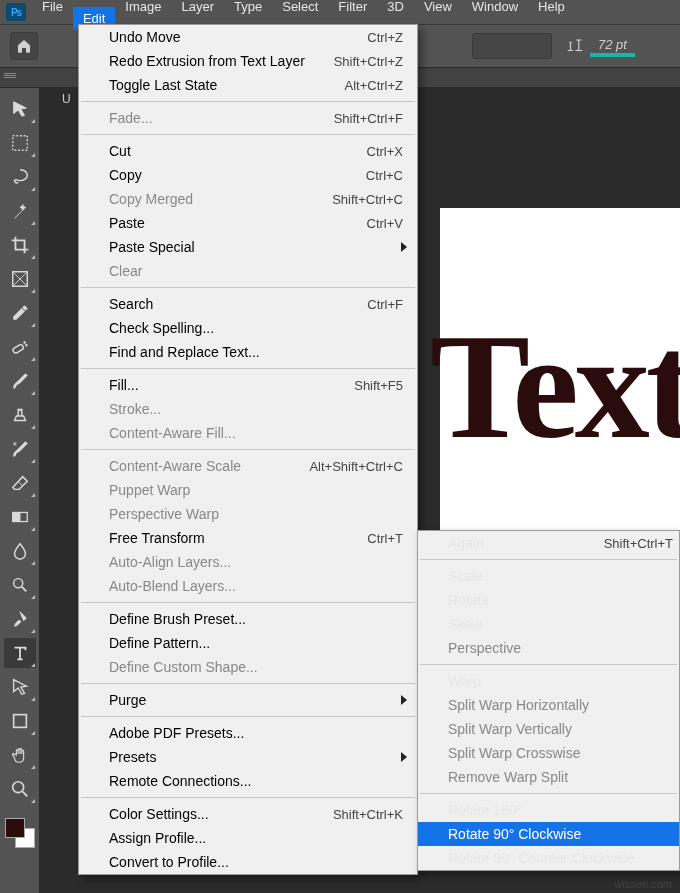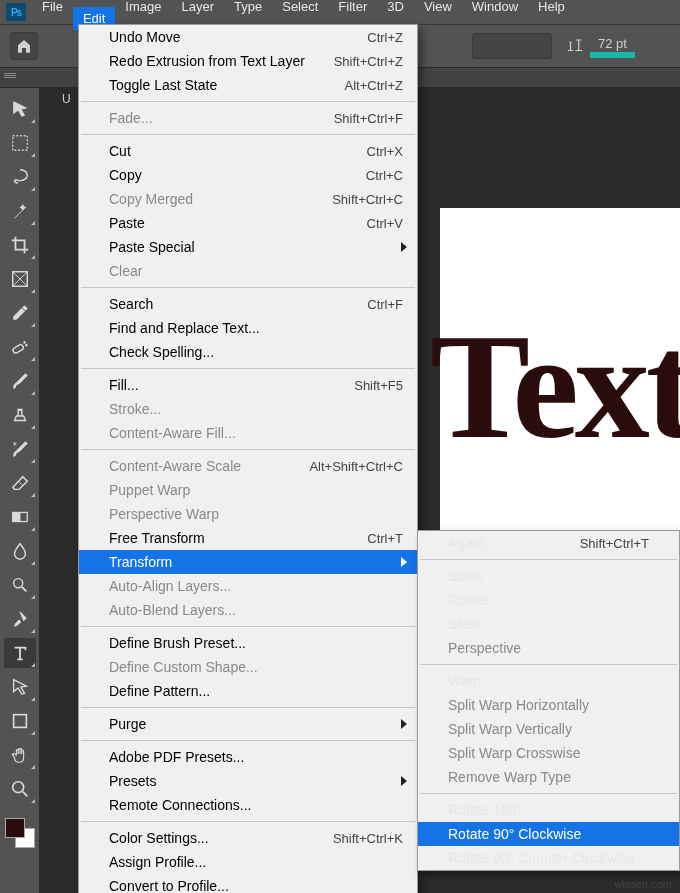--- a/index.html
+++ b/index.html
@@ -36,21 +36,21 @@
     width:28px;height:28px;display:flex;align-items:center;justify-content:center;
     border:1px solid #3a3a3a;border-radius:3px;background:#454545;
   }
   .home-btn svg{fill:#d0d0d0;width:16px;height:16px;}
   .opt-dd{
     width:80px;height:26px;background:#454545;border:1px solid #3a3a3a;
     border-radius:3px;margin-left:420px;
   }
   .ttcap{display:flex;align-items:center;gap:6px;color:#d0d0d0;}
   .ttcap svg{width:18px;height:18px;stroke:#d0d0d0;fill:none;}
-  .ttval{border-bottom:6px solid #14b8a6;padding:1px 8px;}
+  .ttval{border-bottom:4px solid #14b8a6;padding:1px 8px;font-style:italic;}
 
   
   .strip{height:20px;background:#424242;border-bottom:1px solid #2a2a2a;
     display:flex;align-items:center;padding-left:4px;}
   .strip .dots{width:12px;height:10px;display:flex;flex-direction:column;gap:1px;}
   .strip .dots span{height:1px;background:#888;}
   .workspace{display:flex;height:calc(893px - 24px - 44px - 20px);}
 
   
   .toolbar{
@@ -100,21 +100,21 @@
   .dd-item.highlight .arrow{border-left-color:#fff;}
   .dd-sep{height:1px;background:#c8c8c8;margin:4px 2px;}
 
   
   .submenu{
     position:absolute;left:417px;top:530px;width:263px;
     background:#f0f0f0;border:1px solid #9a9a9a;
     box-shadow:4px 4px 8px rgba(0,0,0,.4);z-index:110;
     font-size:14px;
   }
-  .submenu .dd-item{padding-right:30px;}
+  .submenu .dd-item{padding-right:6px;}
 
   .watermark{
     position:absolute;bottom:3px;right:8px;font-size:11px;color:#444;
     z-index:200;
   }
 </style>
 </head>
 <body>
 
 <div class="menubar">
@@ -349,24 +349,24 @@
     </div>
     <div class="dd-item disabled">
       <span>Clear</span>
     </div>
     <div class="dd-sep"></div>
     <div class="dd-item">
       <span>Search</span>
       <span class="shortcut">Ctrl+F</span>
     </div>
     <div class="dd-item">
+      <span>Check Spelling...</span>
+    </div>
+    <div class="dd-item">
       <span>Find and Replace Text...</span>
-    </div>
-    <div class="dd-item">
-      <span>Check Spelling...</span>
     </div>
     <div class="dd-sep"></div>
     <div class="dd-item">
       <span>Fill...</span>
       <span class="shortcut">Shift+F5</span>
     </div>
     <div class="dd-item disabled">
       <span>Stroke...</span>
     </div>
     <div class="dd-item disabled">
@@ -380,39 +380,35 @@
     <div class="dd-item disabled">
       <span>Puppet Warp</span>
     </div>
     <div class="dd-item disabled">
       <span>Perspective Warp</span>
     </div>
     <div class="dd-item">
       <span>Free Transform</span>
       <span class="shortcut">Ctrl+T</span>
     </div>
-    <div class="dd-item highlight">
-      <span>Transform</span>
-      <span class="arrow"></span>
-    </div>
     <div class="dd-item disabled">
       <span>Auto-Align Layers...</span>
     </div>
     <div class="dd-item disabled">
       <span>Auto-Blend Layers...</span>
     </div>
     <div class="dd-sep"></div>
     <div class="dd-item">
       <span>Define Brush Preset...</span>
     </div>
+    <div class="dd-item">
+      <span>Define Pattern...</span>
+    </div>
     <div class="dd-item disabled">
       <span>Define Custom Shape...</span>
-    </div>
-    <div class="dd-item">
-      <span>Define Pattern...</span>
     </div>
     <div class="dd-sep"></div>
     <div class="dd-item">
       <span>Purge</span>
       <span class="arrow"></span>
     </div>
     <div class="dd-sep"></div>
     <div class="dd-item">
       <span>Adobe PDF Presets...</span>
     </div>
@@ -461,21 +457,21 @@
     <div class="dd-item disabled">
       <span>Split Warp Horizontally</span>
     </div>
     <div class="dd-item disabled">
       <span>Split Warp Vertically</span>
     </div>
     <div class="dd-item disabled">
       <span>Split Warp Crosswise</span>
     </div>
     <div class="dd-item disabled">
-      <span>Remove Warp Type</span>
+      <span>Remove Warp Split</span>
     </div>
     <div class="dd-sep"></div>
     <div class="dd-item">
       <span>Rotate 180°</span>
     </div>
     <div class="dd-item highlight">
       <span>Rotate 90° Clockwise</span>
     </div>
     <div class="dd-item">
       <span>Rotate 90° Counter Clockwise</span>

